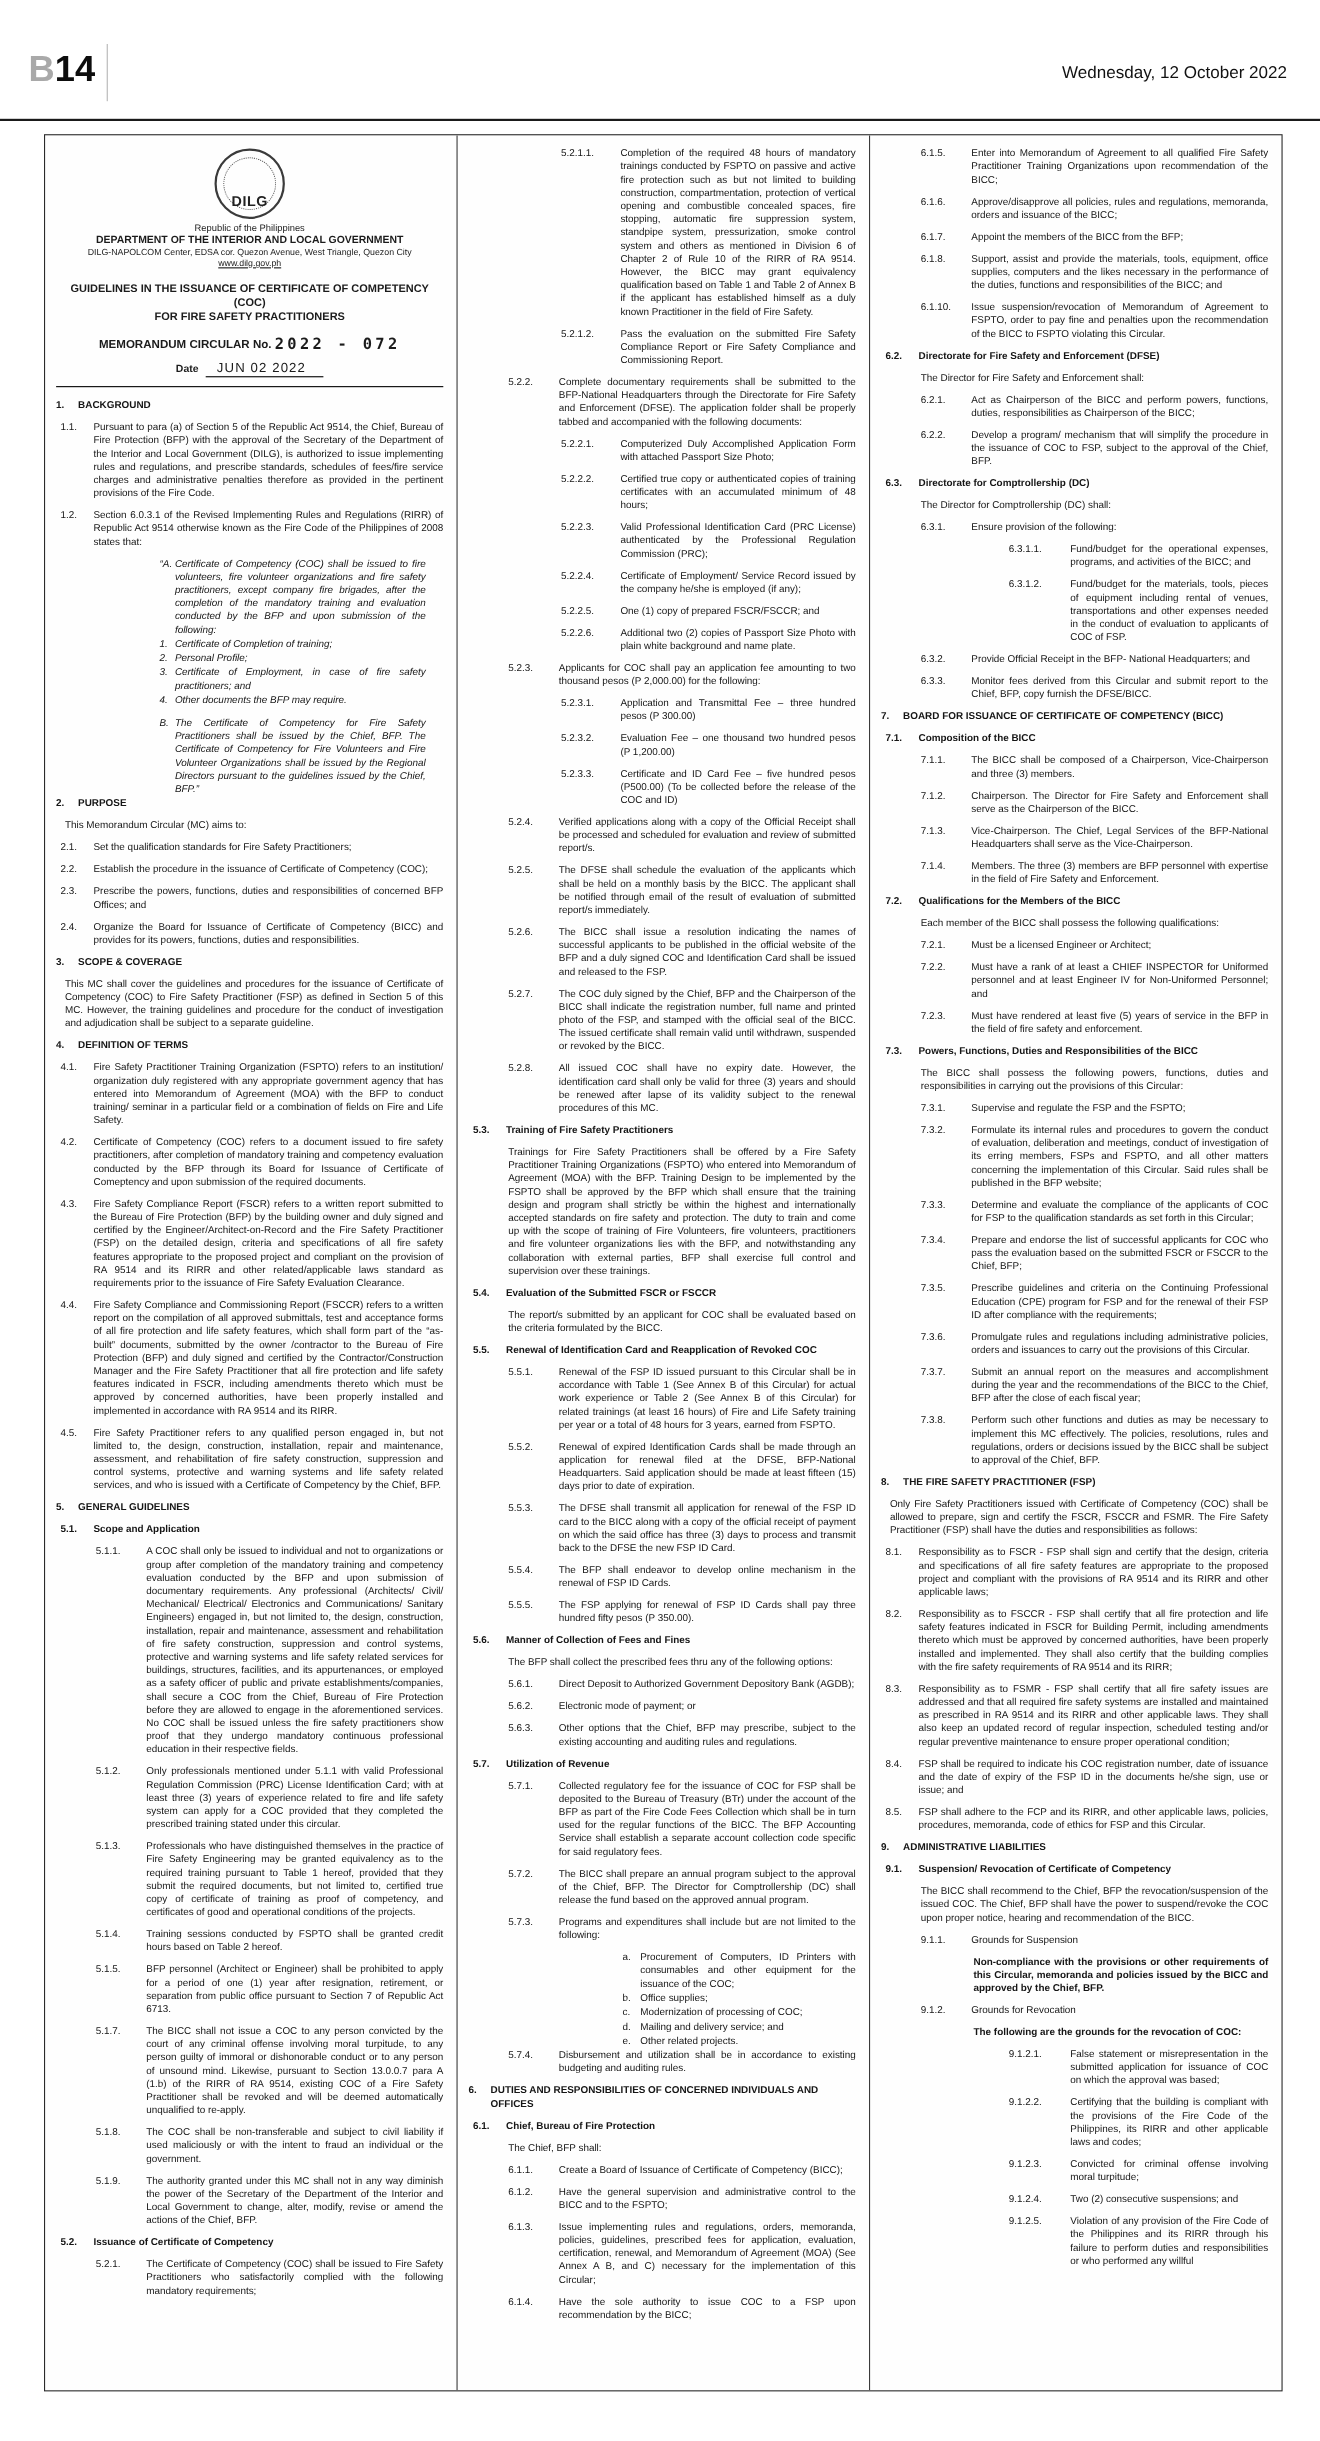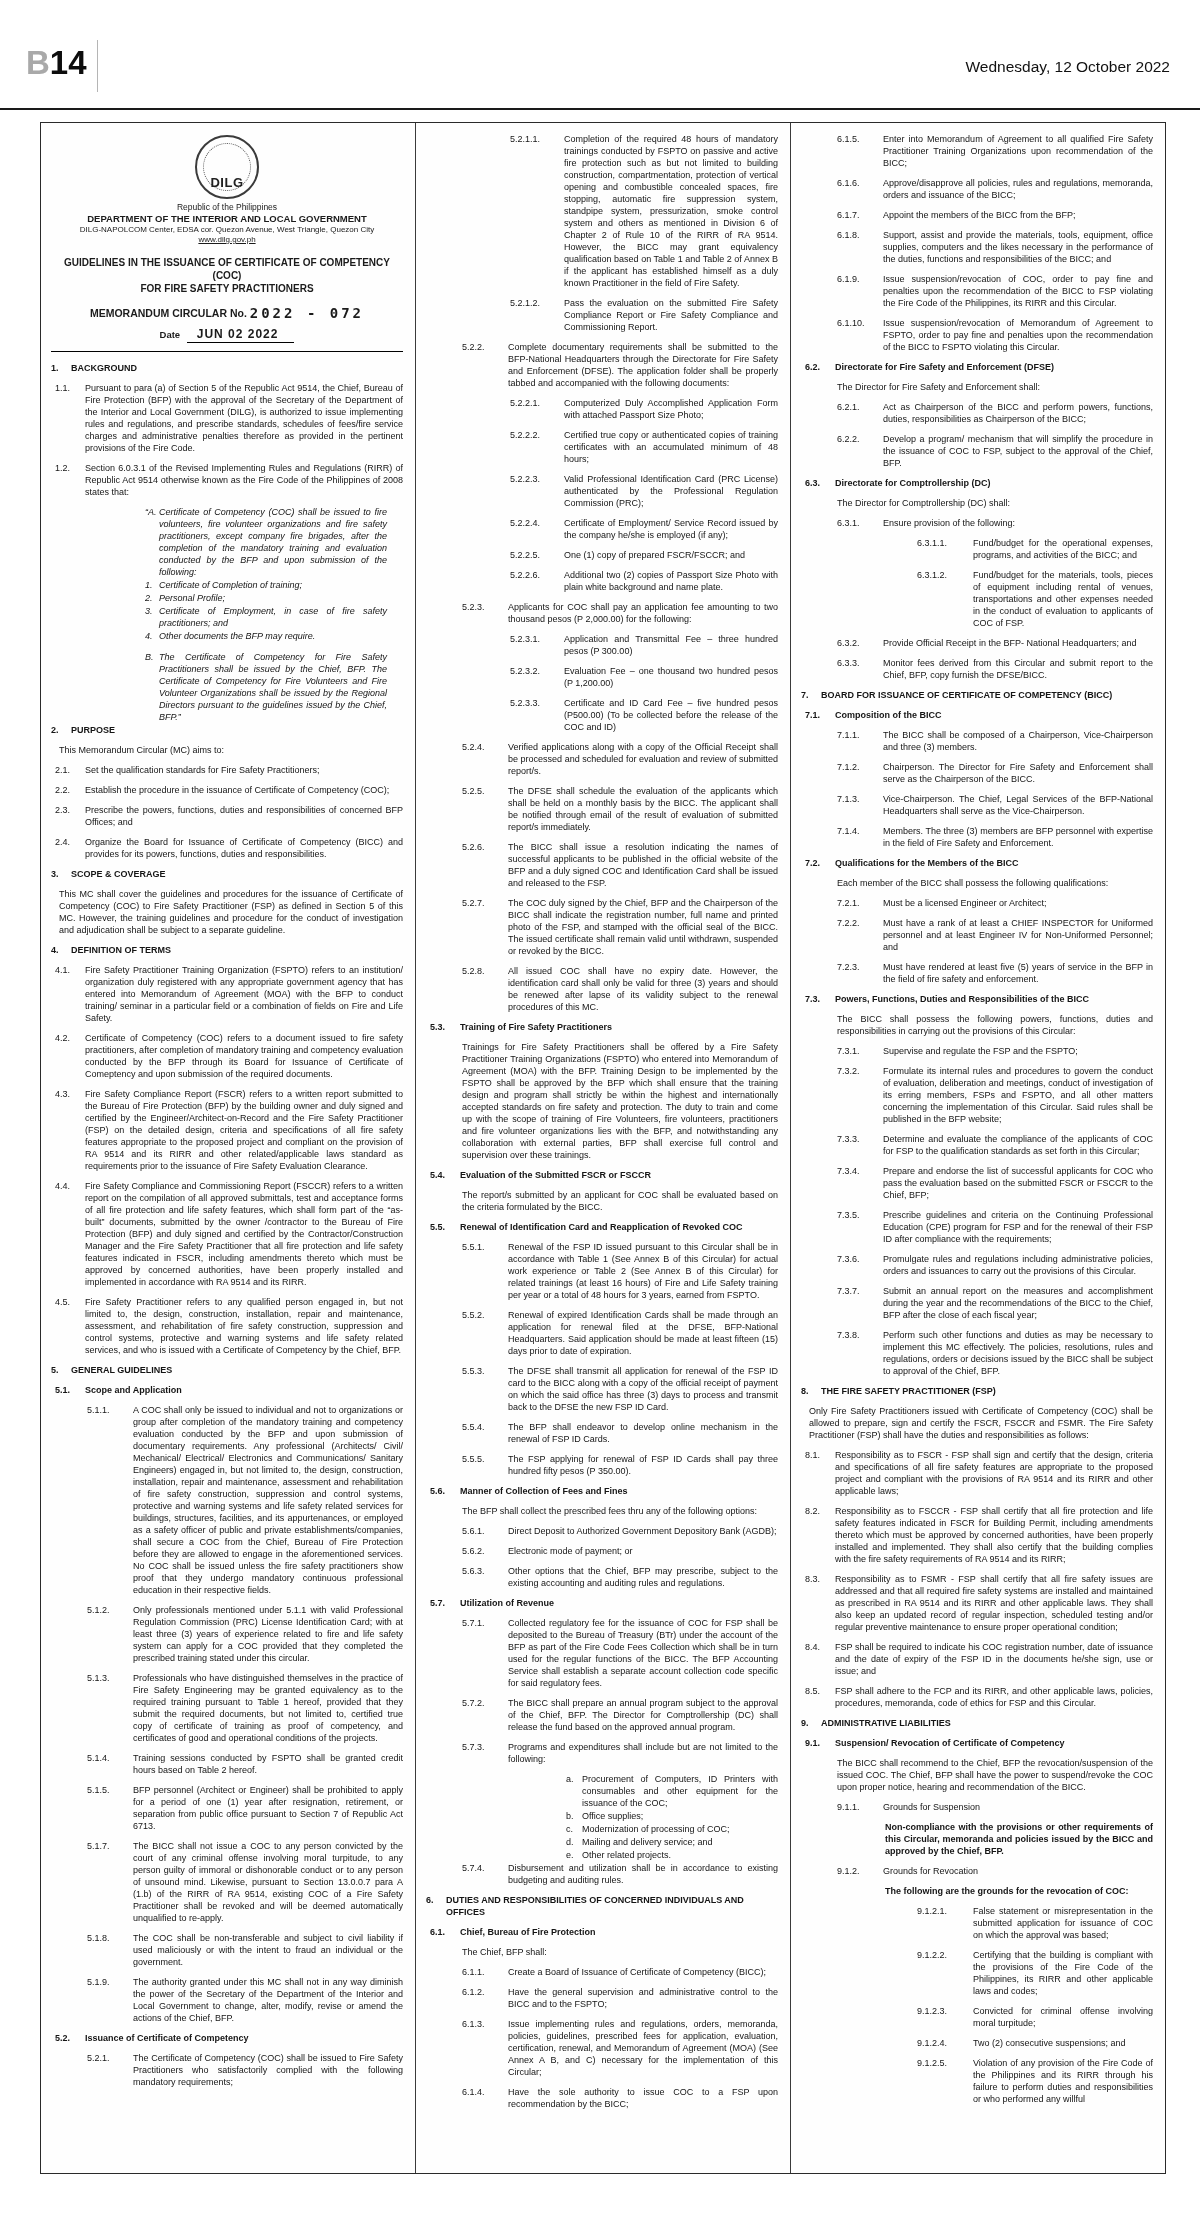--- a/index.html
+++ b/index.html
@@ -40,21 +40,21 @@
   .lh-addr{font-size:8px;margin-top:1px;}
   .lh-web{font-size:8px;text-decoration:underline;margin-top:1px;}
   .lh-title{font-size:10px;font-weight:bold;margin-top:12px;line-height:13px;}
   .lh-mc{font-size:10.5px;font-weight:bold;margin-top:10px;}
   .mc-no{
     font-family:"DejaVu Sans Mono",monospace;font-size:14px;font-weight:bold;
     letter-spacing:3px;vertical-align:-1px;
   }
   .lh-date{font-size:9.5px;font-weight:bold;margin-top:6px;}
   .date-stamp{
-    font-family:"Liberation Sans",sans-serif;font-size:12px;font-weight:bold;letter-spacing:1px;
+    font-family:"Liberation Sans",sans-serif;font-size:12px;font-weight:normal;letter-spacing:1px;
     border-bottom:1.5px solid #000;padding:0 16px 1px 10px;margin-left:4px;
   }
   .lh-rule{border:none;border-top:1.5px solid #000;margin:10px 0 10px 0;}
   
   .blk{display:flex;align-items:flex-start;margin-bottom:8px;}
   .blk .num{flex:0 0 auto;white-space:nowrap;}
   .blk .txt{flex:1 1 auto;text-align:justify;}
   .sec{font-weight:bold;}
   .sec .num{width:20px;}
   .sec .txt{text-align:left;}
@@ -473,24 +473,20 @@
         </div>
         <div class="blk i2">
           <span class="num">6.1.7.</span>
           <span class="txt">Appoint the members of the BICC from the BFP;</span>
         </div>
         <div class="blk i2">
           <span class="num">6.1.8.</span>
           <span class="txt">Support, assist and provide the materials, tools, equipment, office supplies, computers and the likes necessary in the performance of the duties, functions and responsibilities of the BICC; and</span>
         </div>
         <div class="blk i2">
-          <span class="num">6.1.9.</span>
-          <span class="txt">Issue suspension/revocation of COC, order to pay fine and penalties upon the recommendation of the BICC to FSP violating the Fire Code of the Philippines, its RIRR and this Circular.</span>
-        </div>
-        <div class="blk i2">
           <span class="num">6.1.10.</span>
           <span class="txt">Issue suspension/revocation of Memorandum of Agreement to FSPTO, order to pay fine and penalties upon the recommendation of the BICC to FSPTO violating this Circular.</span>
         </div>
         <div class="blk sub1">
           <span class="num">6.2.</span>
           <span class="txt">Directorate for Fire Safety and Enforcement (DFSE)</span>
         </div>
         <div class="blk p1">
           <span class="txt">The Director for Fire Safety and Enforcement shall:</span>
         </div>

